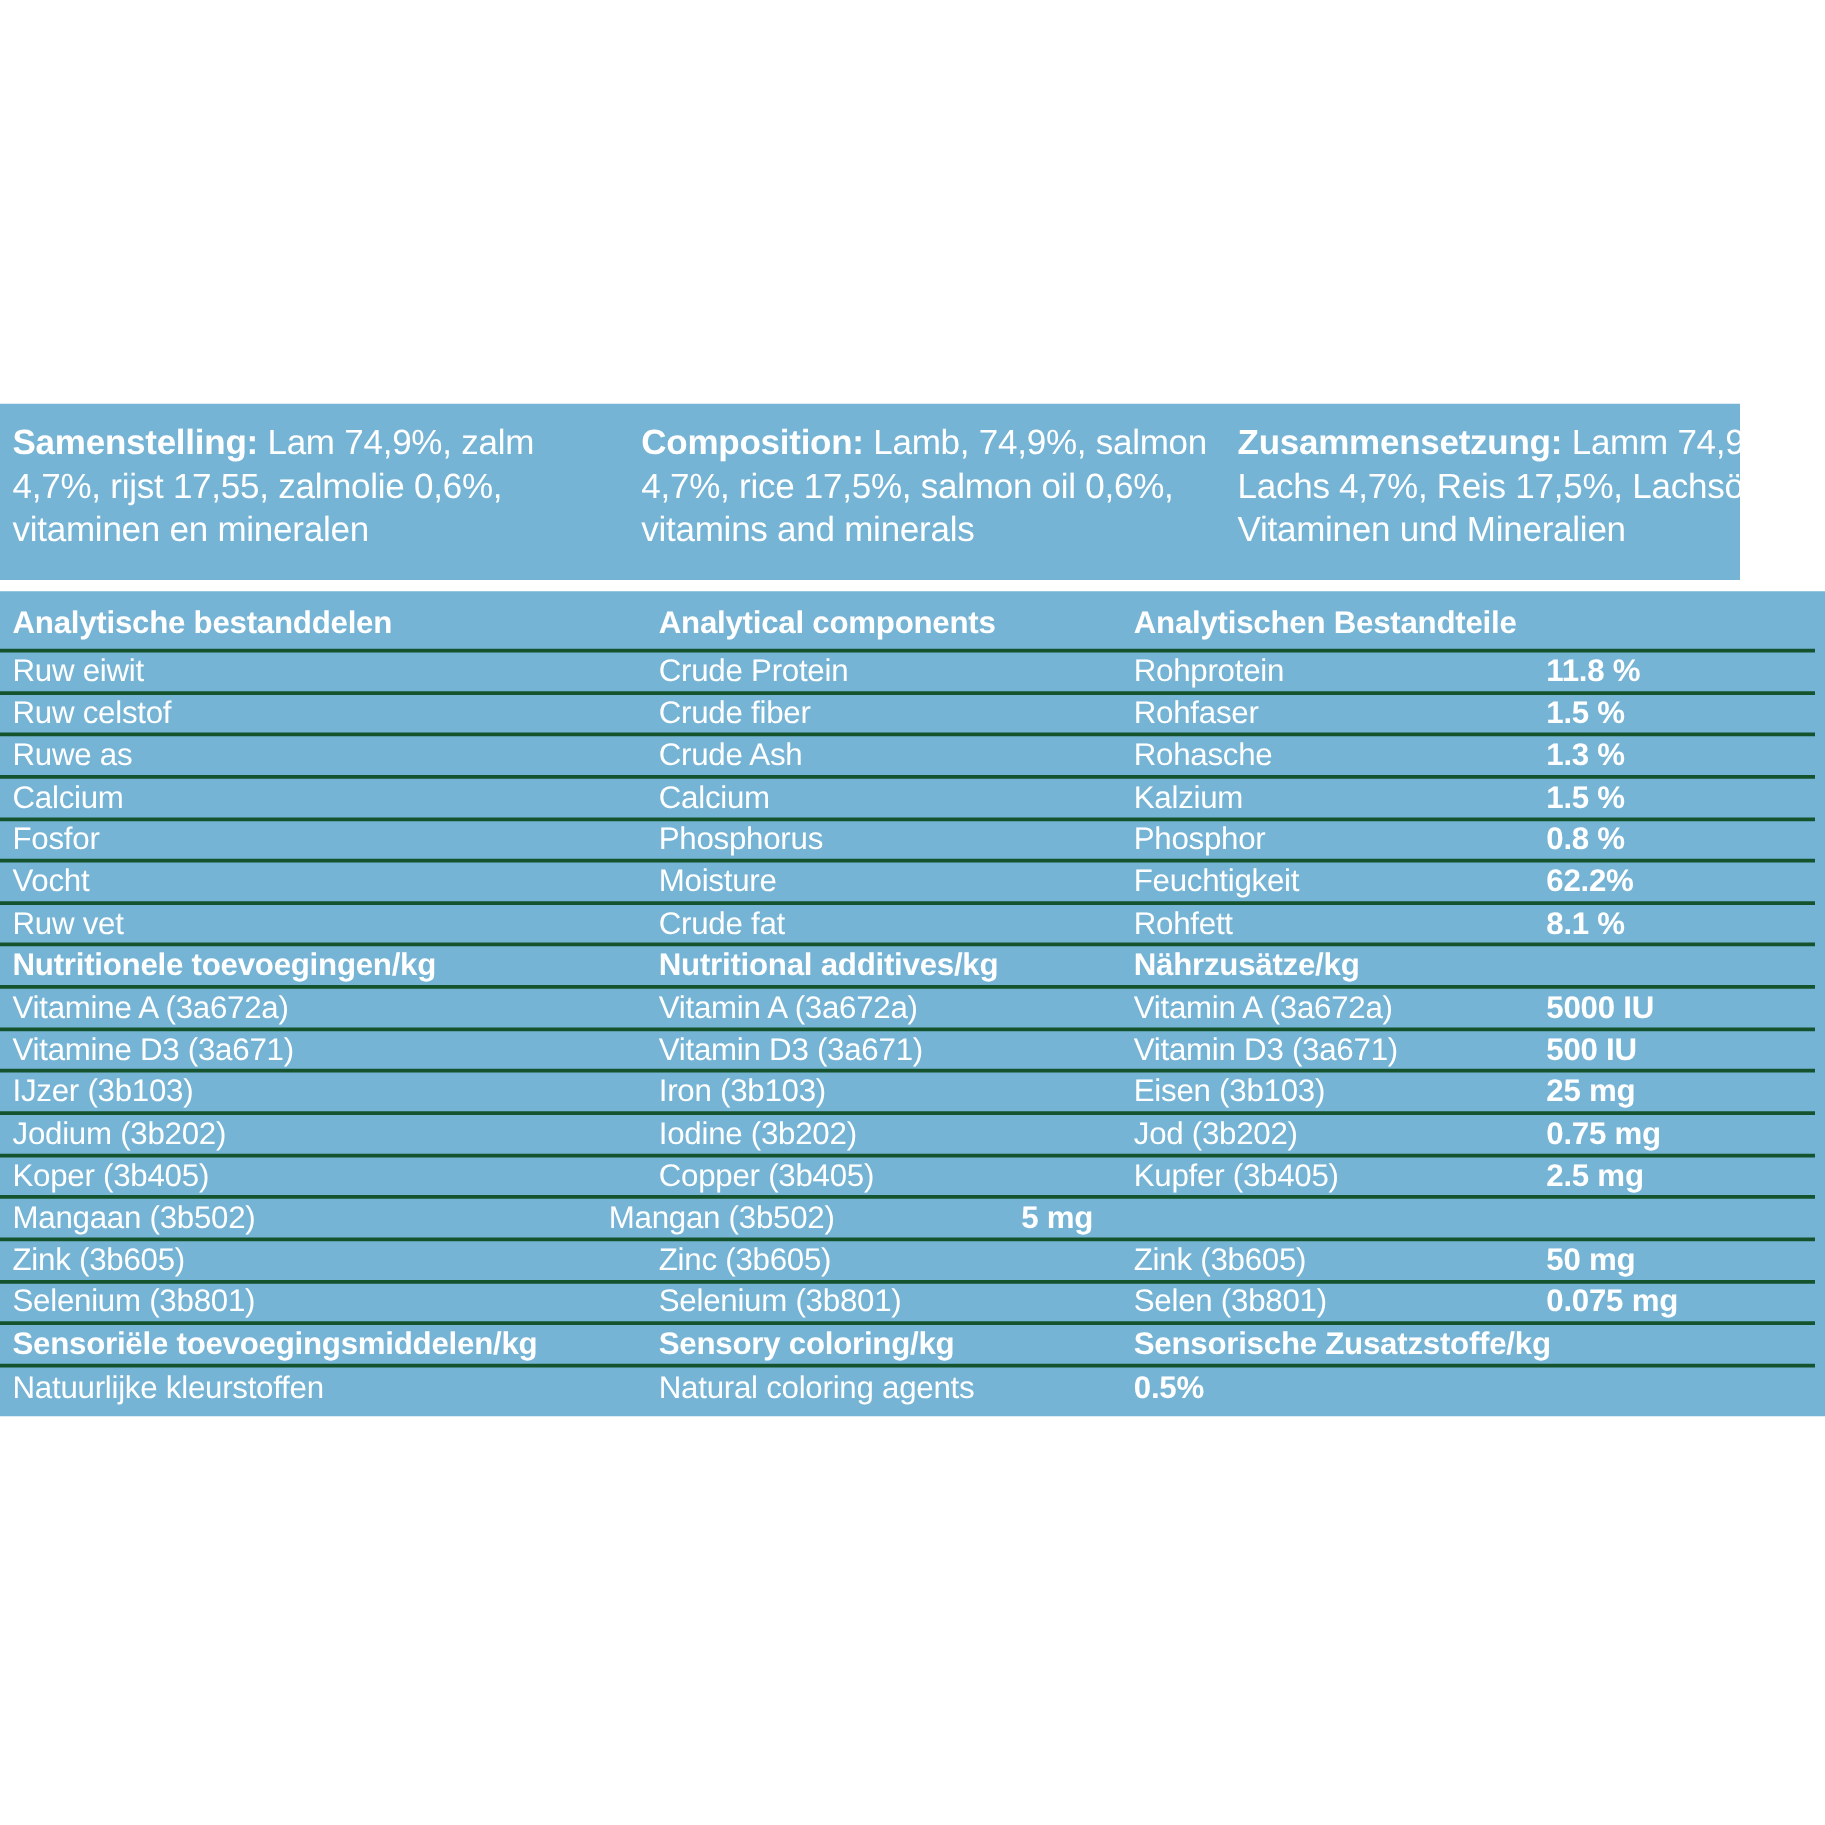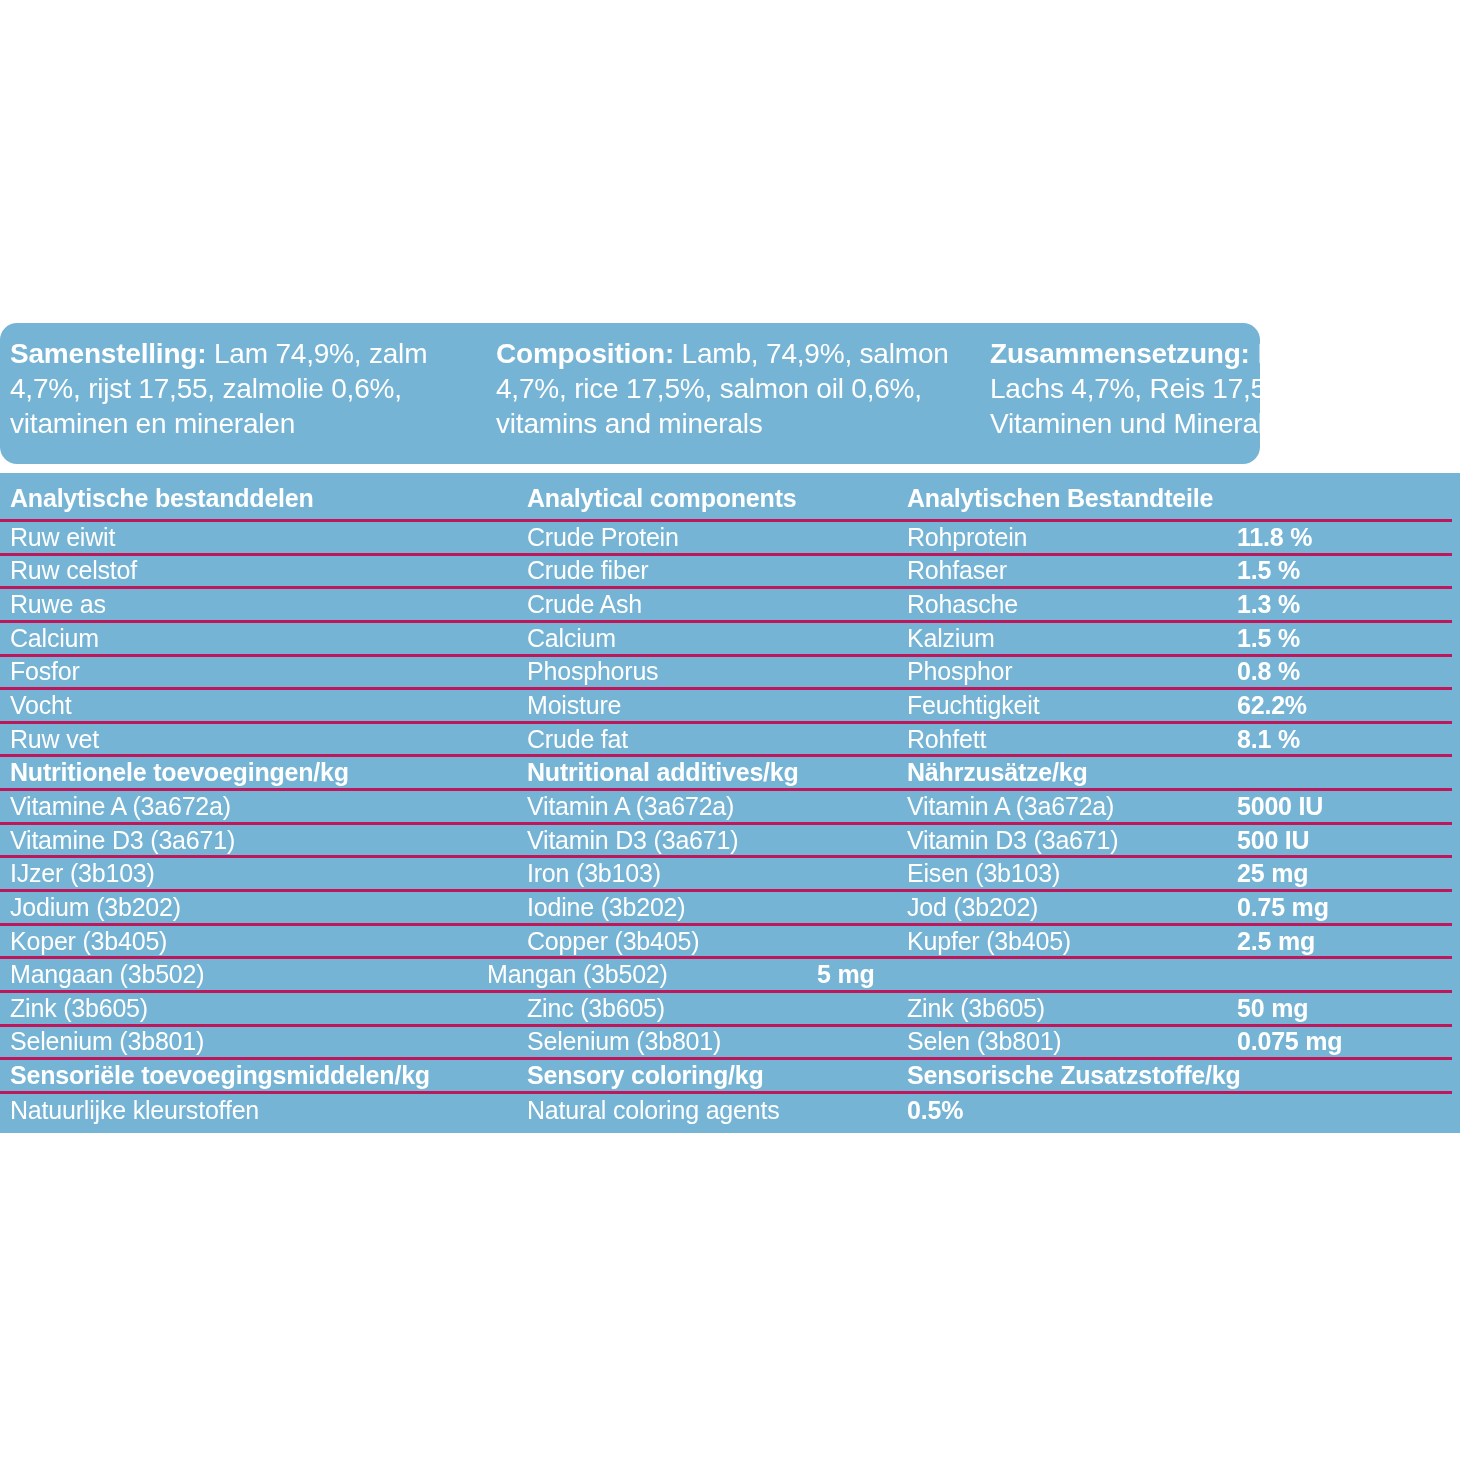--- a/index.html
+++ b/index.html
@@ -8,46 +8,45 @@
     width: 1460px; height: 1460px; position: relative;
     font-family: "Liberation Sans", sans-serif;
     color: var(--txt);
     overflow: hidden;
   }
   .b { font-weight: 700; }
 
   
   .comp-block {
     position: absolute; top: 323px; left: 0;
-    width: 1260px; height: 141px;
+    width: 1392px; height: 141px;
     background: var(--blue);
-    border-radius: 17px;
   }
   .comp-col {
     position: absolute; top: 13px;
     font-size: 28px; line-height: 35px;
     letter-spacing: -0.2px; white-space: nowrap;
   }
   .comp-col.c0 { left: 10px; }
-  .comp-col.c1 { left: 496px; }
+  .comp-col.c1 { left: 513px; }
   .comp-col.c2 { left: 990px; }
 
   
   .table-block {
     position: absolute; top: 473px; left: 0;
     width: 1460px; height: 660px;
     background: var(--blue);
     box-sizing: border-box;
     padding: 4px 8px 0 0;
   }
   .trow {
     display: flex; align-items: center;
     box-sizing: border-box;
     height: 33.65px;
-    border-bottom: 3px solid #be185d;
+    border-bottom: 3px solid #14532d;
     font-size: 25px; letter-spacing: -0.2px;
   }
   .trow.first {
     height: 45px;
     align-items: flex-end;
     padding-bottom: 6px;
   }
   .trow:last-child { border-bottom: none; }
   .cell { white-space: nowrap; overflow: visible; }
   .cell.nl { flex: 0 0 487px; padding-left: 10px; box-sizing: border-box; }

